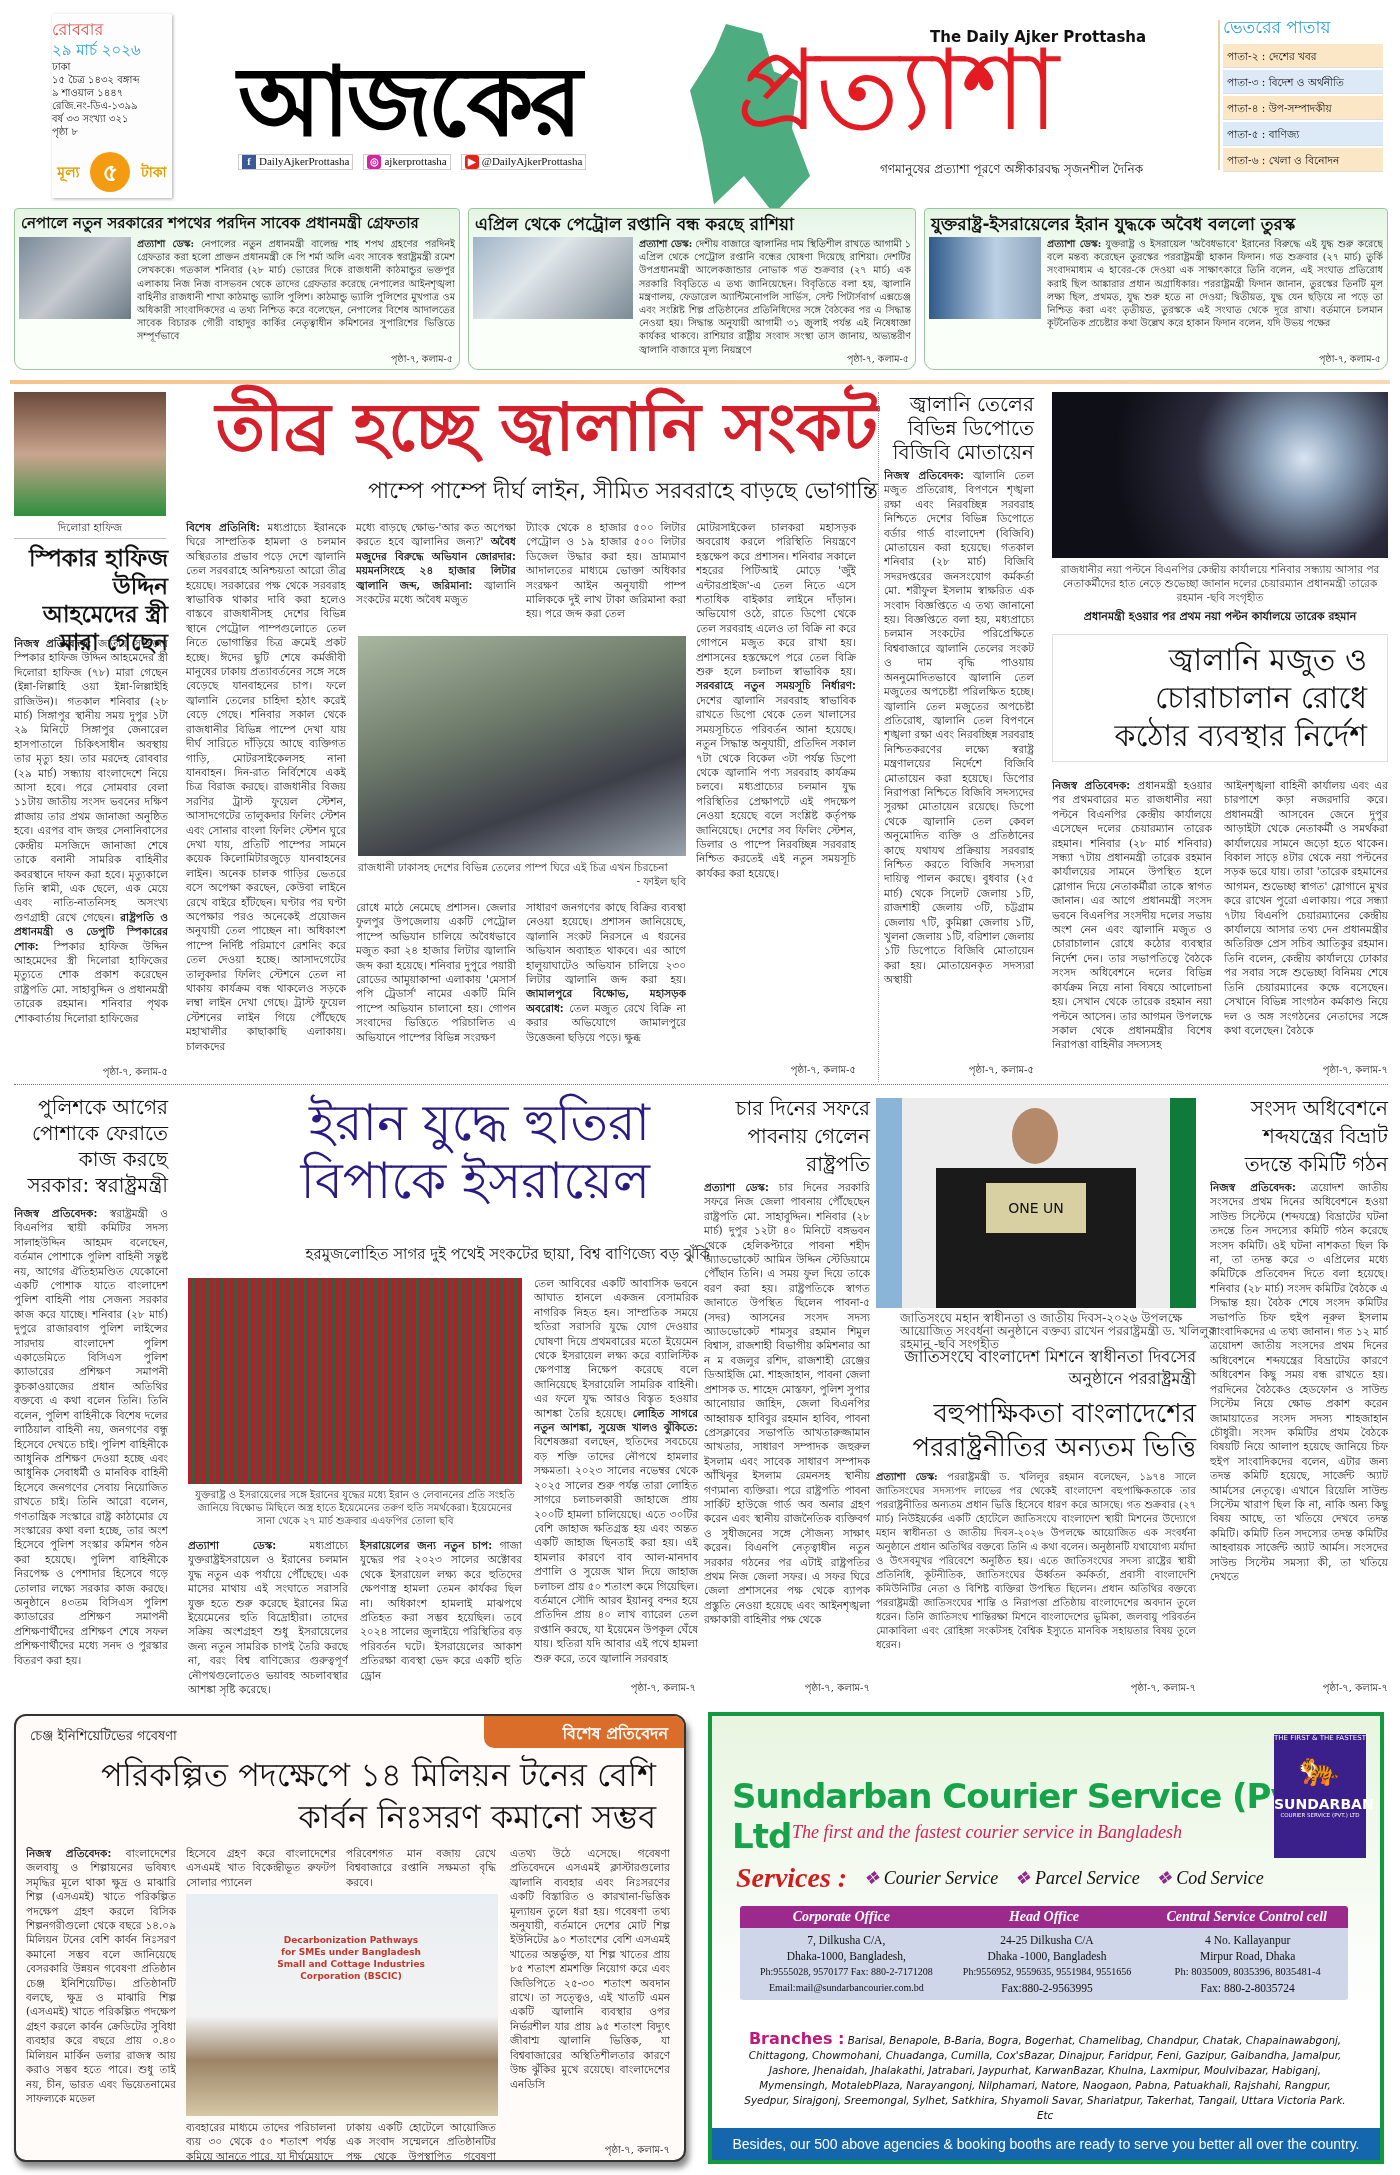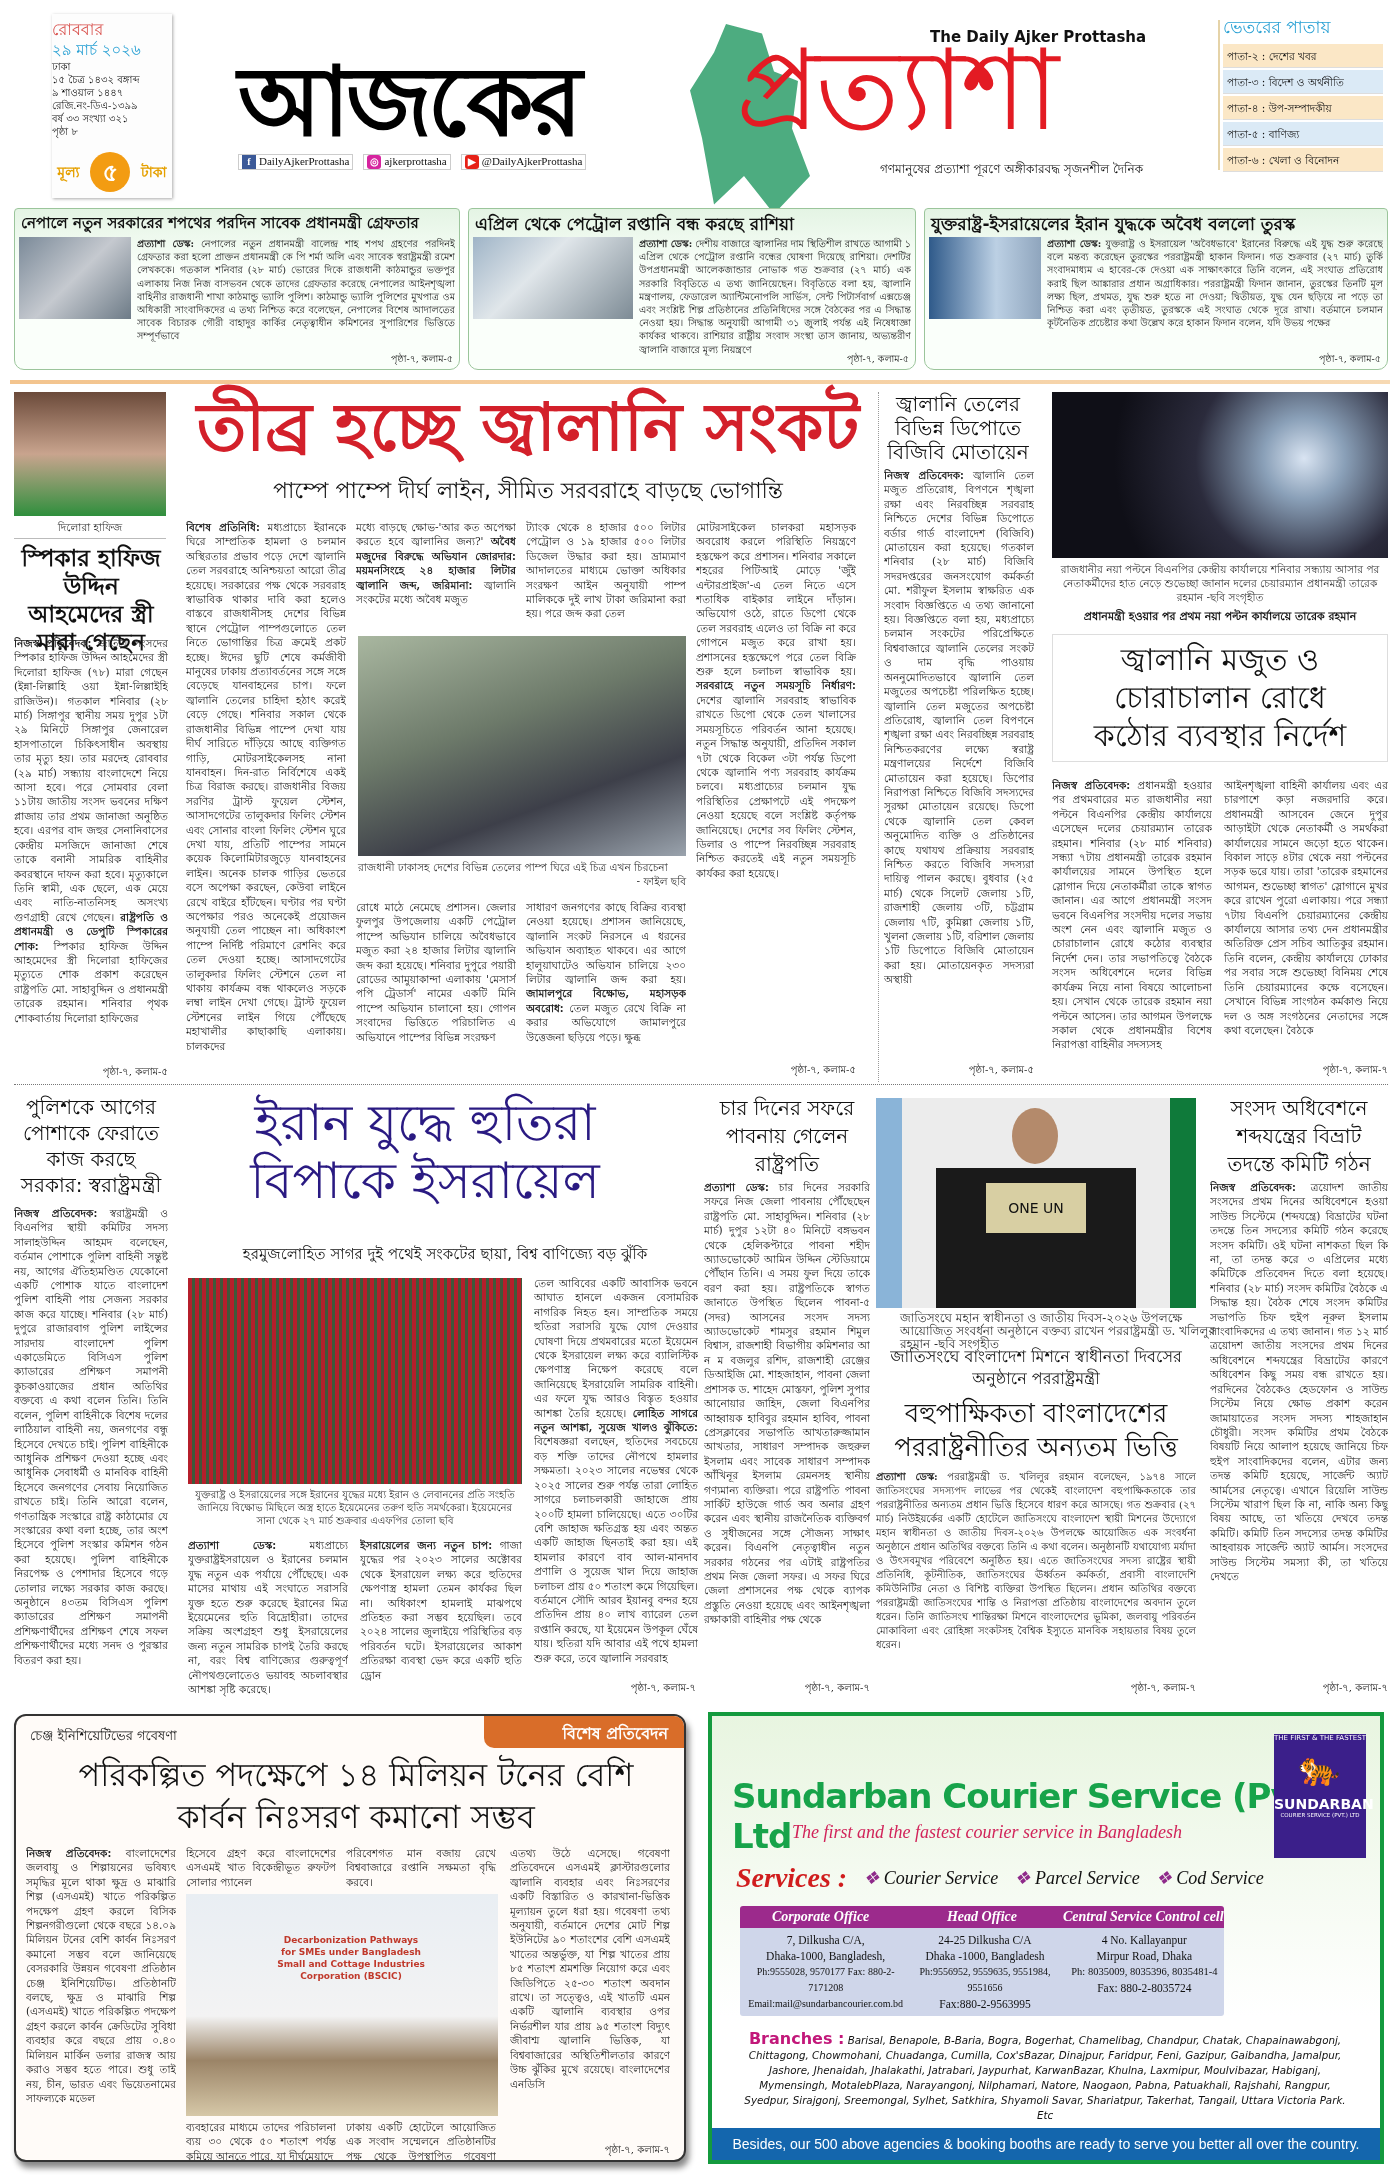--- a/index.html
+++ b/index.html
@@ -2,21 +2,21 @@
 <html><head>
 <meta charset="utf-8">
 <style>
 *{box-sizing:border-box;margin:0;padding:0}
 body{width:1400px;height:2175px;background:#fff;font-family:"DejaVu Serif",serif;color:#111;position:relative;overflow:hidden}
 .abs{position:absolute}
 .body-text{font-size:10.5px;line-height:14.4px;text-align:justify;color:#222}
 .body-text b{font-weight:bold}
 .col{position:absolute}
 .jump{font-size:10px;display:block;text-align:right}
-.hl{font-family:"DejaVu Sans",sans-serif;font-weight:bold;color:#111;text-align:center;line-height:1.1}
+.hl{font-family:"DejaVu Sans",sans-serif;font-weight:bold;color:#111;text-align:right;line-height:1.1}
 .photo{position:absolute;overflow:hidden}
 .cap{font-size:10.5px;line-height:14px;color:#333;text-align:center}
 .dotsep{position:absolute;border-top:1px dotted #777}
 .vsep{position:absolute;border-left:1px dotted #999}
 
 .datebox{left:52px;top:14px;width:120px;height:184px;background:#fdfdfd;box-shadow:1px 1px 3px #aaa;font-size:10px;line-height:13px}
 .datebox .day{color:#d9534f;font-size:16px;line-height:20px}
 .datebox .date{color:#2aa1d4;font-size:15px;line-height:20px}
 .price{position:absolute;left:0;bottom:6px;width:100%;display:flex;align-items:center;justify-content:space-around;color:#e5a000;font-size:14px;font-weight:bold}
 .price .coin{width:40px;height:40px;border-radius:50%;background:#f39c12;color:#fff;display:flex;align-items:center;justify-content:center;font-size:24px}
@@ -42,21 +42,21 @@
 .ad .brand{position:absolute;left:20px;top:60px;font-family:"DejaVu Sans",sans-serif;font-weight:bold;font-size:34px;color:#17a34a;letter-spacing:-1px}
 .ad .sub{position:absolute;left:80px;top:106px;font-family:"Liberation Serif",serif;font-style:italic;color:#d1245a;font-size:18px}
 .ad .svc{position:absolute;left:24px;top:146px;font-family:"Liberation Serif",serif;font-style:italic;font-size:18px;display:flex;gap:16px;align-items:center}
 .ad .svc .lbl{color:#d01d1d;font-weight:bold;font-size:28px}
 .ad .svc .dm{color:#8e2a8a}
 .ad .logo{position:absolute;right:14px;top:18px;width:92px;height:124px;background:#3b1f8a;color:#fff;text-align:center;font-family:"DejaVu Sans",sans-serif}
 .ad .logo .t1{font-size:7px;margin-top:0}
 .ad .logo .tiger{font-size:34px;margin-top:6px;color:#f5c518}
 .ad .logo .t2{font-size:14px;font-weight:bold;margin-top:8px}
 .ad .logo .t3{font-size:5.5px}
-.ad .offices{position:absolute;left:28px;top:190px;width:484px;border-radius:3px;overflow:hidden}
+.ad .offices{position:absolute;left:28px;top:190px;width:608px;border-radius:3px;overflow:hidden}
 .ad .ohead{display:flex;background:#9c2a8c;color:#fff;font-family:"Liberation Serif",serif;font-style:italic;font-weight:bold;font-size:14px;height:22px;align-items:center}
 .ad .obody{display:flex;background:#cfd6ea;font-family:"Liberation Serif",serif;font-size:11.5px;line-height:16px;padding:4px 0}
 .ad .ohead div,.ad .obody div{flex:1;text-align:center}
 .ad .branches{position:absolute;left:28px;top:315px;width:610px;font-family:"DejaVu Sans",sans-serif;font-style:italic;font-size:10.3px;line-height:15px;text-align:center}
 .ad .branches .bl{color:#c2187a;font-weight:bold;font-style:normal;font-size:16px}
 .ad .foot{position:absolute;left:0;bottom:0;width:100%;height:32px;background:#1466ad;color:#fff;font-family:"Liberation Sans",sans-serif;font-size:14px;line-height:32px;text-align:center}
 
 .sbox{left:14px;top:1714px;width:672px;height:448px;border:2px solid #333;border-radius:12px;background:#fffbf8;box-shadow:3px 6px 6px #888}
 .sbox .kick{position:absolute;left:14px;top:10px;font-size:13px}
 .sbox .tab{position:absolute;right:0;top:0;width:200px;height:32px;background:#d96d29;color:#fff;border-radius:0 10px 0 10px;font-family:"DejaVu Sans",sans-serif;font-weight:bold;font-size:16px;text-align:right;padding:5px 16px}

